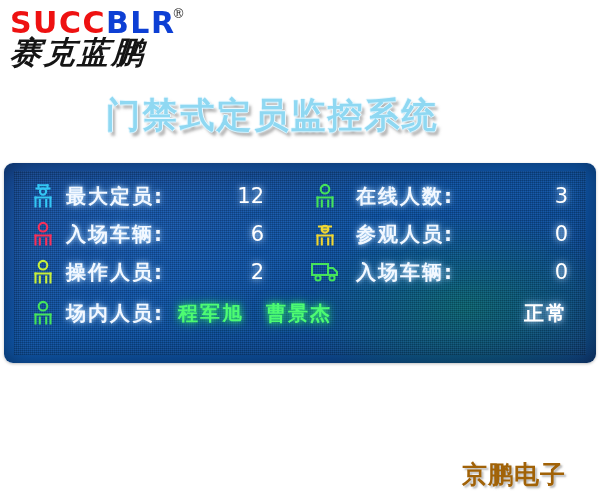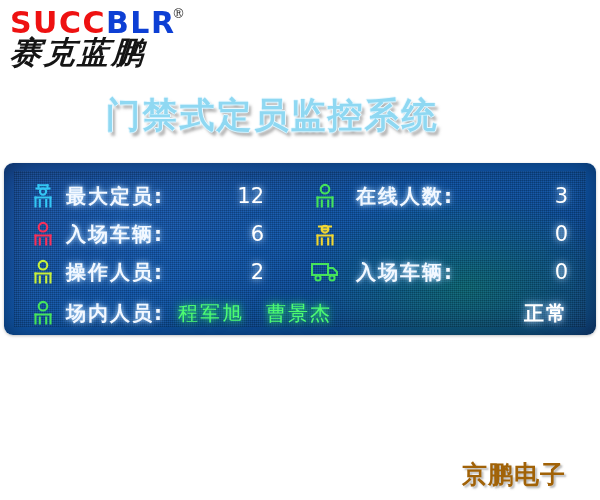--- a/index.html
+++ b/index.html
@@ -76,21 +76,21 @@
       3px 4px 3px rgba(110,110,110,0.55);
     white-space: nowrap;
   }
 
   
   .led-panel {
     position: absolute;
     left: 4px;
     top: 163px;
     width: 592px;
-    height: 172px;
+    height: 200px;
     border-radius: 9px;
     background:
       radial-gradient(ellipse 260px 150px at 78% 72%, rgba(10,130,95,0.55) 0%, rgba(10,130,95,0.0) 62%),
       radial-gradient(ellipse 300px 170px at 20% 30%, rgba(30,105,200,0.55) 0%, rgba(20,70,160,0) 70%),
       linear-gradient(160deg, #15458f 0%, #15509e 22%, #0f57ab 45%, #0d4f9d 68%, #113f7f 100%);
     box-shadow: inset 0 0 26px rgba(0,0,0,0.42), 0 1px 3px rgba(0,0,0,0.25);
     overflow: hidden;
   }
   .led-inner {
     position: absolute;
@@ -152,21 +152,21 @@
     font-size: 21px;
     color: #ffffff;
     text-shadow: 0 0 6px rgba(200,230,255,0.95), 0 0 13px rgba(120,180,255,0.6);
   }
   .cell-right .led-value { padding-right: 28px; }
 
   
   .row4-names {
     flex: 1;
     font-family: "DejaVu Sans", "Liberation Sans", sans-serif;
-    font-weight: normal;
+    font-weight: bold;
     font-size: 20px;
     letter-spacing: 2px;
     color: #4dfb72;
     text-shadow: 0 0 6px rgba(60,255,110,0.9), 0 0 14px rgba(30,220,90,0.55);
     white-space: nowrap;
     padding-left: 14px;
   }
   .row4-status {
     font-family: "DejaVu Sans", "Liberation Sans", sans-serif;
     font-weight: bold;
@@ -273,20 +273,21 @@
             <g fill="none" stroke="#f2d731" stroke-width="2.1" stroke-linecap="square">
               <path d="M7 6.5 h12"></path>
               <circle cx="13" cy="9.2" r="3.4"></circle>
               <path d="M10.5 9.4 h5"></path>
               <path d="M5.5 15.5 h15"></path>
               <path d="M5.5 15.5 v9 M20.5 15.5 v9"></path>
               <path d="M9.8 18.5 v6 M16.2 18.5 v6"></path>
             </g>
           </svg>
         </span>
+        <span class="led-label">参观人员:</span>
         <span class="led-value">0</span>
       </div>
     </div>
 
     <div class="led-row">
       <div class="led-cell cell-left">
         <span class="led-icon">
           <svg class="ico" width="26" height="28" viewBox="0 0 26 28">
             <g fill="none" stroke="#c8f03c" stroke-width="2.1" stroke-linecap="square">
               <circle cx="13" cy="7.2" r="4.3"></circle>

